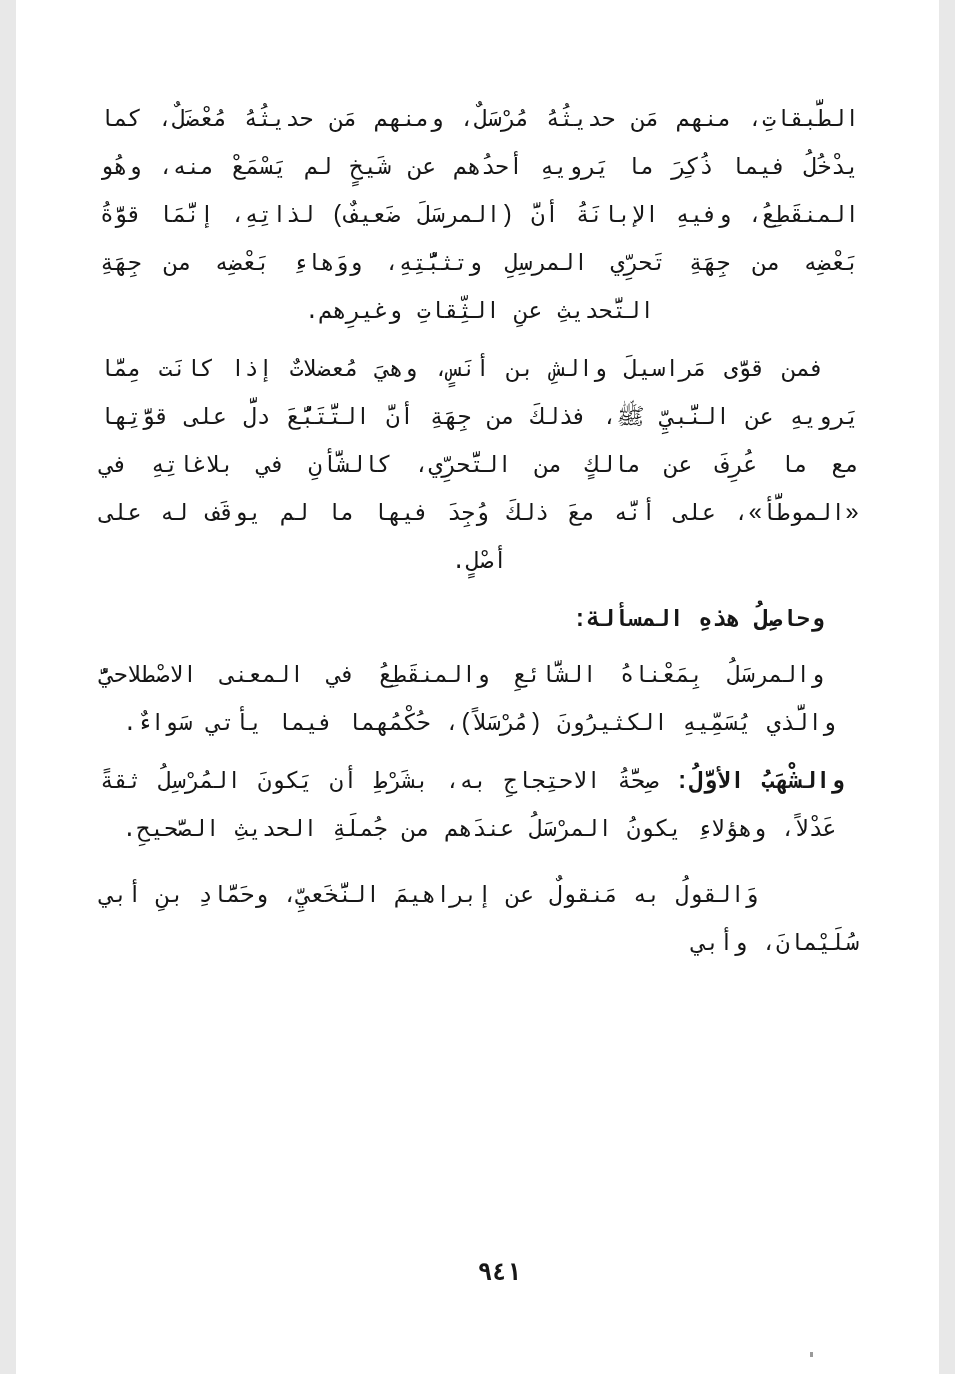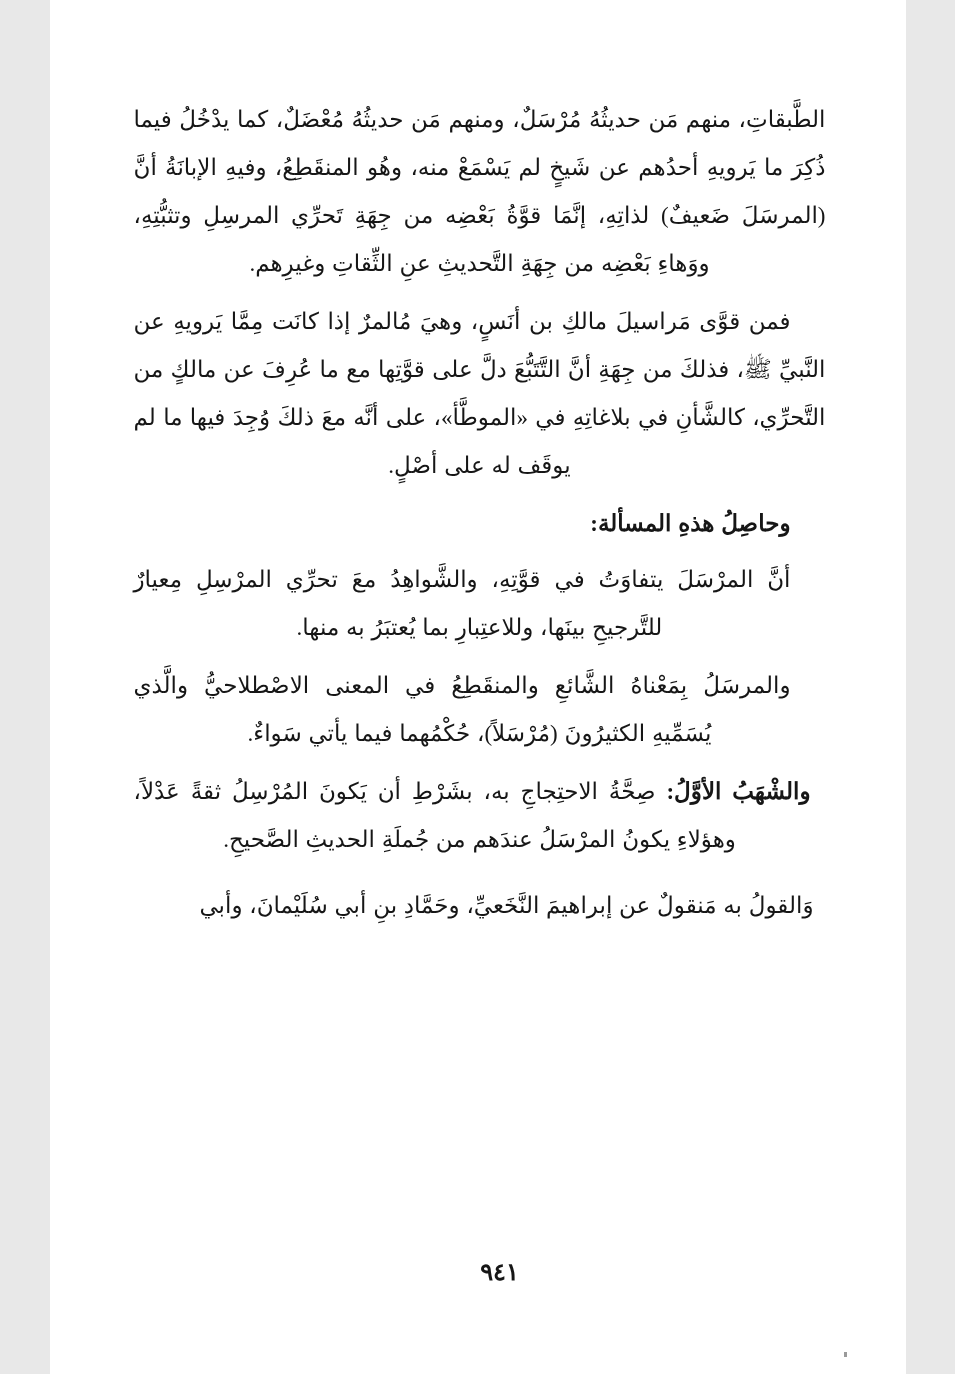--- a/index.html
+++ b/index.html
@@ -2,27 +2,27 @@
 <html lang="ar" dir="rtl"><head>
 <meta charset="utf-8">
 <style>
   html, body {
     margin: 0;
     padding: 0;
     background: #e8e8e8;
   }
   .page {
     position: relative;
-    width: 856px;
+    width: 923px;
     height: 1374px;
     margin: 0 auto;
     background: #ffffff;
     overflow: hidden;
     direction: rtl;
-    font-family: Liberation Serif, serif;
+    font-family: Liberation Mono, monospace;
     color: #161616;
   }
   .text-block {
     position: absolute;
     top: 96px;
     right: 80px;
     left: 84px;
     font-size: 23px;
     line-height: 48px;
   }
@@ -52,21 +52,21 @@
   }
   .p-lead {
     margin-top: 8px;
     text-indent: 15px;
   }
   .p-lead strong {
     font-weight: bold;
   }
   .p-last {
     margin-top: 18px;
-    text-align: center;
+    text-align: left;
     text-align-last: right;
     text-indent: 12px;
   }
   .page-number {
     position: absolute;
     top: 1258px;
     left: 0;
     right: 0;
     text-align: center;
     font-size: 24px;
@@ -85,25 +85,24 @@
 </style>
 </head>
 <body>
 
 <div class="page">
   <main class="text-block">
 
     <p class="para flush">الطَّبقاتِ، منهم مَن حديثُهُ مُرْسَلٌ، ومنهم مَن حديثُهُ مُعْضَلٌ، كما يدْخُلُ فيما ذُكِرَ ما يَرويهِ أحدُهم عن شَيخٍ لم يَسْمَعْ منه، وهُو المنقَطِعُ، وفيهِ الإبانَةُ أنَّ (المرسَلَ ضَعيفٌ) لذاتِهِ، إنَّمَا قوَّةُ بَعْضِه من جِهَةِ تَحرِّي المرسِلِ وتثبُّتِهِ، ووَهاءِ بَعْضِه من جِهَةِ التَّحديثِ عنِ الثِّقاتِ وغيرِهم.</p>
 
 
-    <p class="para">فمن قوَّى مَراسيلَ مالكِ بن أنَسٍ، وهيَ مُالمرٌ إذا كانَت مِمَّا يَرويهِ عن النَّبيِّ ﷺ، فذلكَ من جِهَةِ أنَّ التَّتَبُّعَ دلَّ على قوَّتِها مع ما عُرِفَ عن مالكٍ من التَّحرِّي، كالشَّأنِ في بلاغاتِهِ في «الموطَّأ»، على أنَّه معَ ذلكَ وُجِدَ فيها ما لم يوقَف له على أصْلٍ.</p>
+    <p class="para">فمن قوَّى مَراسيلَ والشِ بن أنَسٍ، وهيَ مُعضلاتٌ إذا كانَت مِمَّا يَرويهِ عن النَّبيِّ ﷺ، فذلكَ من جِهَةِ أنَّ التَّتَبُّعَ دلَّ على قوَّتِها مع ما عُرِفَ عن مالكٍ من التَّحرِّي، كالشَّأنِ في بلاغاتِهِ في «الموطَّأ»، على أنَّه معَ ذلكَ وُجِدَ فيها ما لم يوقَف له على أصْلٍ.</p>
 
     <p class="para heading">وحاصِلُ هذهِ المسألة:</p>
 
-    <p class="para">أنَّ المرْسَلَ يتفاوَتُ في قوَّتِهِ، والشَّواهِدُ معَ تحرِّي المرْسِلِ مِعيارٌ للتَّرجيحِ بينَها، وللاعتِبارِ بما يُعتبَرُ به منها.</p>
 
 
 
     <p class="para">والمرسَلُ بِمَعْناهُ الشَّائعِ والمنقَطِعُ في المعنى الاصْطلاحيُّ والَّذي يُسَمِّيهِ الكثيرُونَ (مُرْسَلاً)، حُكْمُهما فيما يأتي سَواءٌ.</p>
 
 
     <p class="para p-lead"><strong>والشْهَبُ الأوَّلُ:</strong><span> صِحَّةُ الاحتِجاجِ به، بشَرْطِ أن يَكونَ المُرْسِلُ ثقةً عَدْلاً، وهؤلاءِ يكونُ المرْسَلُ عندَهم من جُملَةِ الحديثِ الصَّحيحِ.</span></p>
 
     <p class="para p-last">وَالقولُ به مَنقولٌ عن إبراهيمَ النَّخَعيِّ، وحَمَّادِ بنِ أبي سُلَيْمانَ، وأبي</p>
 

